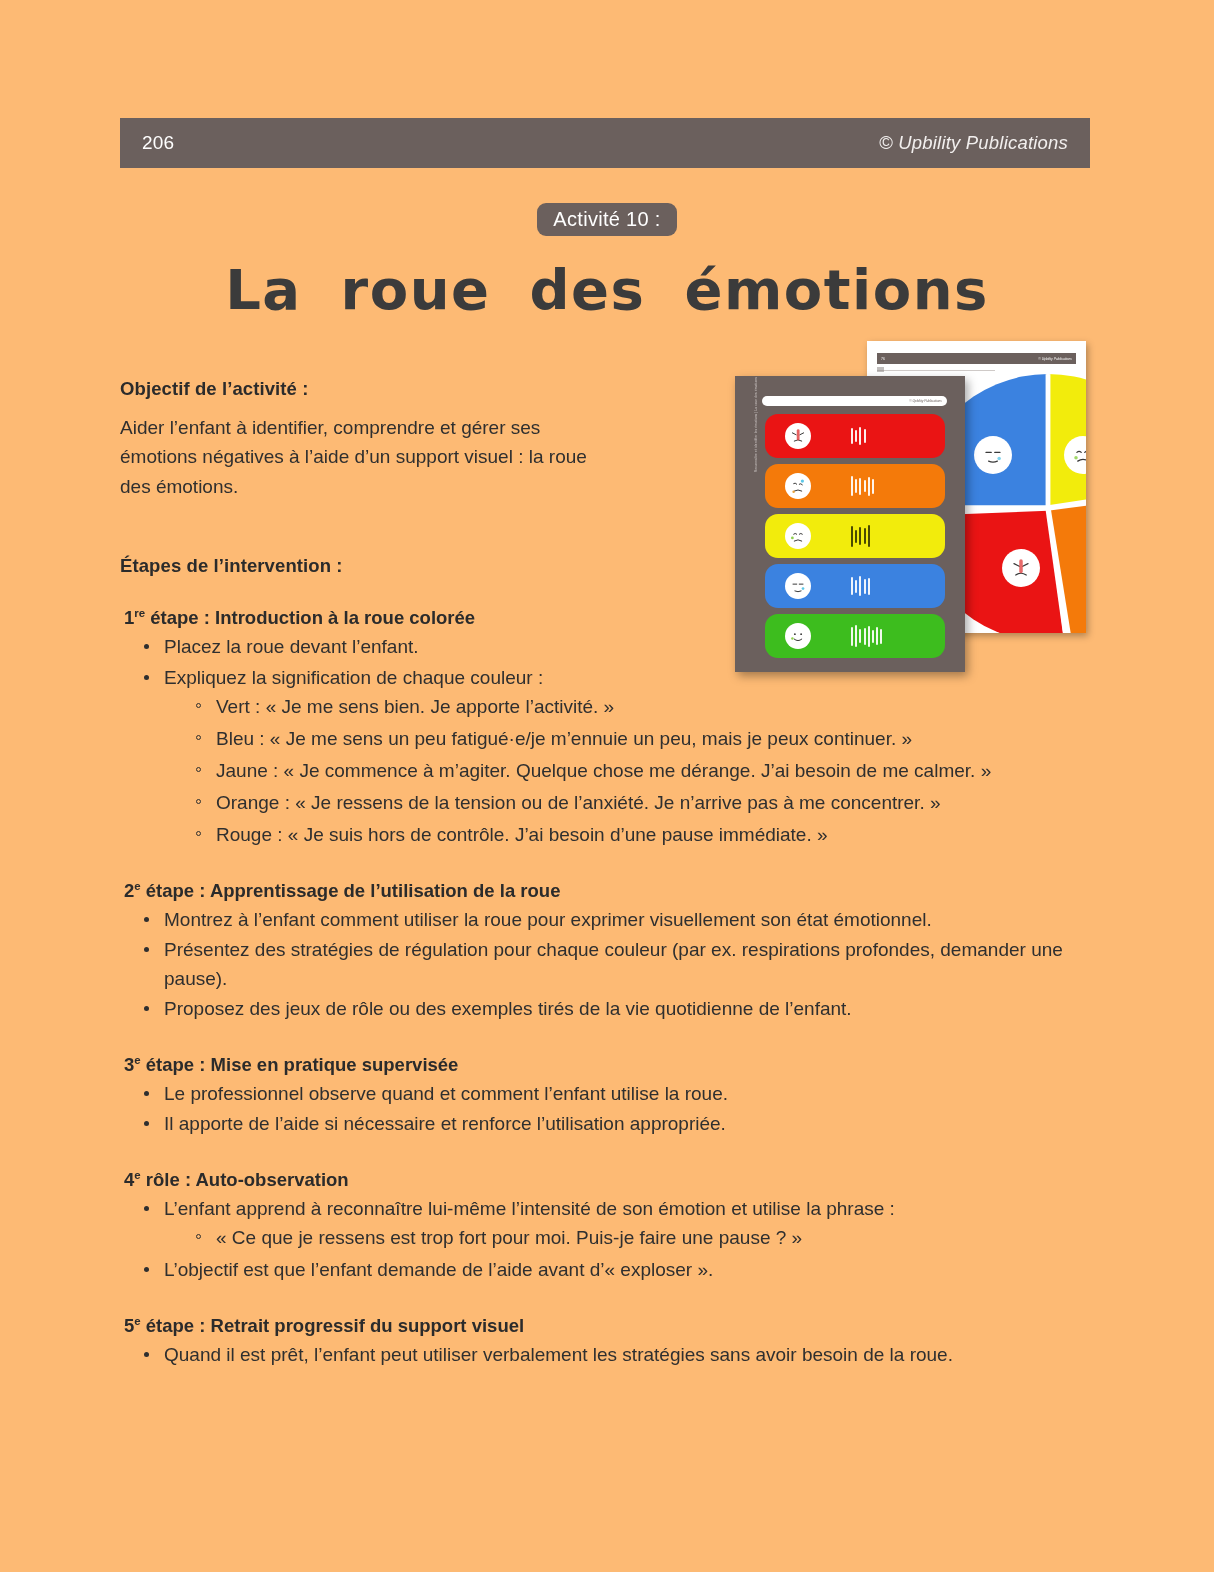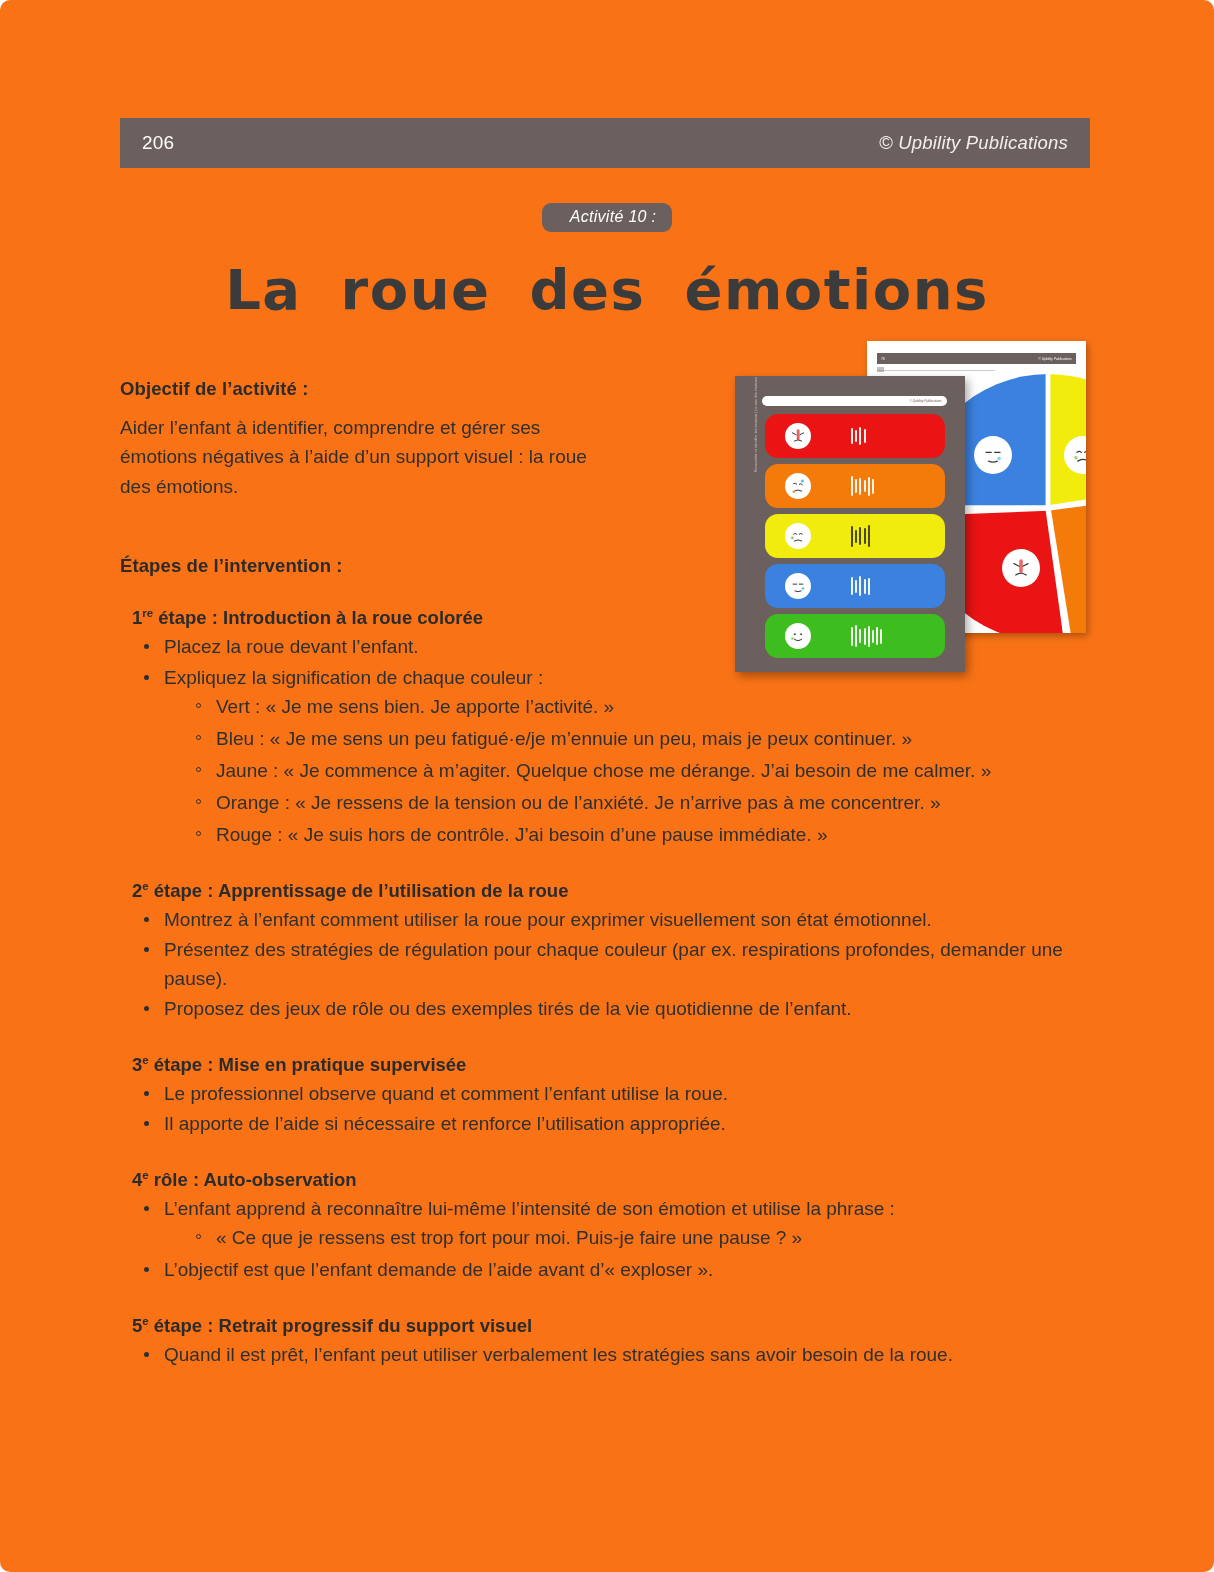--- a/index.html
+++ b/index.html
@@ -13,22 +13,21 @@
     height: 1572px;
     position: relative;
     font-family: "Liberation Sans", "DejaVu Sans", sans-serif;
     color: #2f2f2f;
     overflow: hidden;
   }
 
   .page {
     position: absolute;
     inset: 0;
-    background: #f97316;
-    border-radius: 10px;
+    background: #fdba74;
   }
 
   
   .header-bar {
     position: absolute;
     left: 120px;
     top: 118px;
     width: 970px;
     height: 50px;
     background: #6b605d;
@@ -58,26 +57,25 @@
     left: 0;
     top: 203px;
     width: 1214px;
     text-align: center;
   }
   .activity-badge {
     display: inline-block;
     background: #6b605d;
     color: #ffffff;
     border-radius: 9px;
-    padding: 6px 16px 7px 28px;
-    font-size: 16px;
+    padding: 6px 16px 7px 16px;
+    font-size: 20px;
     font-family: "Liberation Sans Narrow", "Liberation Sans", sans-serif;
     letter-spacing: 0.3px;
     line-height: 1;
-    font-style: italic;
   }
 
   
   .main-title {
     position: absolute;
     left: 0;
     top: 258px;
     width: 1214px;
     text-align: center;
     font-size: 56px;
@@ -117,21 +115,21 @@
   }
 
   .steps-head { margin: 54px 0 0 0; }
 
   .step-block { margin-top: 30px; }
   .step-title {
     font-weight: bold;
     font-size: 18.5px;
     color: #2b2b2b;
     font-family: "Liberation Sans Narrow", "Liberation Sans", sans-serif;
-    margin: 0 0 2px 12px;
+    margin: 0 0 2px 4px;
   }
   .step-title sup {
     font-size: 0.62em;
     vertical-align: super;
     line-height: 0;
   }
 
   ul.lvl1 {
     list-style: none;
     margin: 4px 0 0 0;

